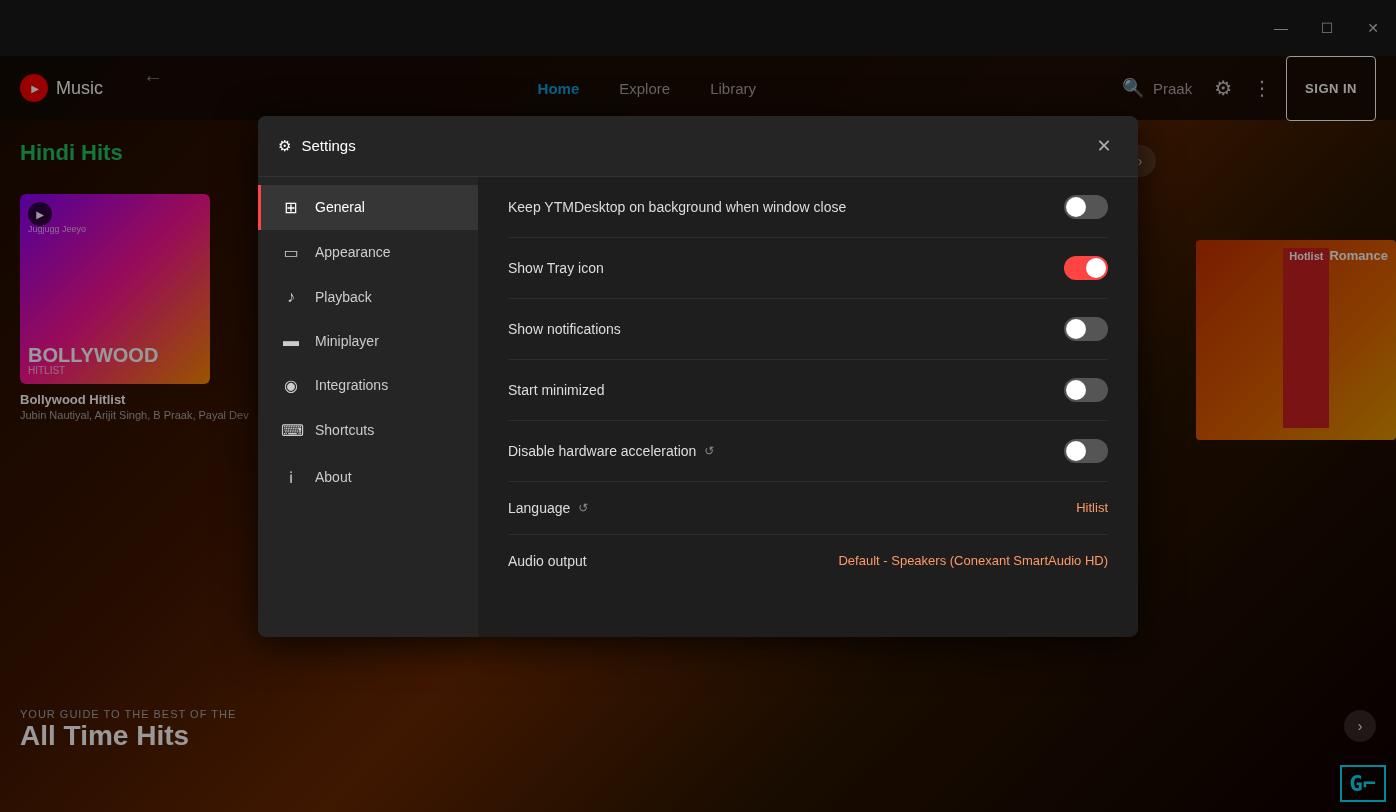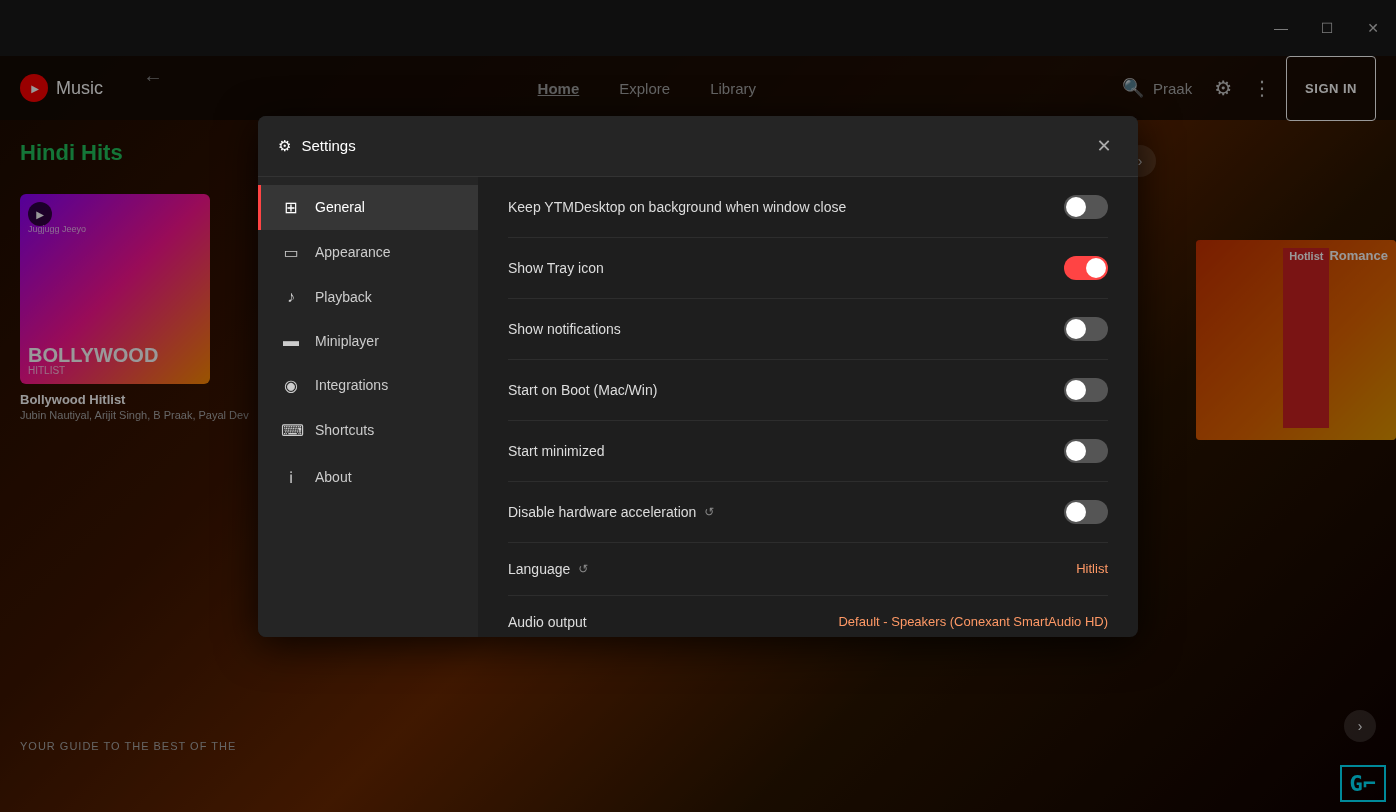--- a/index.html
+++ b/index.html
@@ -100,23 +100,22 @@
     }
     .nav-link {
       color: #aaa;
       font-size: 15px;
       padding: 8px 16px;
       cursor: pointer;
       border-radius: 4px;
       white-space: nowrap;
     }
     .nav-link.active {
-      color: #a3a3a3;
+      color: #0ea5e9;
       font-weight: 600;
-      text-decoration: underline;
     }
     .search-area {
       display: flex;
       align-items: center;
       gap: 8px;
       color: #aaa;
       font-size: 15px;
       cursor: pointer;
     }
     .search-icon-svg { font-size: 18px; }
@@ -477,20 +476,21 @@
 
   <div class="album-art-right">
     <div style="background:rgba(200,100,0,0.5);width:100%;height:100%;display:flex;flex-direction:row;justify-content:flex-end;padding:8px;">
       <div style="background:#cc2222;color:white;padding:2px 6px;font-size:11px;font-weight:700;display:inline-block;margin-bottom:4px;">Hotlist</div>
       <div style="color:white;font-size:13px;font-weight:700;">Romance</div>
     </div>
   </div>
 
   <div class="bottom-section">
     <div class="bottom-subtitle">YOUR GUIDE TO THE BEST OF THE</div>
+    <div class="bottom-title">All Time Hits</div>
   </div>
 
   <div style="position:absolute;bottom:70px;right:20px;">
     <div class="carousel-arrow">›</div>
   </div>
 
   <div style="position:absolute;bottom:10px;right:10px;color:#00e5ff;font-family:monospace;font-weight:900;font-size:22px;border:2.5px solid #00e5ff;padding:4px 8px;">G⌐</div>
 </div>
 
 <div class="overlay">
@@ -548,24 +548,20 @@
         <div class="setting-row">
           <span class="setting-label">Show Tray icon</span>
           <div class="toggle on"></div>
         </div>
 
         <div class="setting-row">
           <span class="setting-label">Show notifications</span>
           <div class="toggle"></div>
         </div>
 
-        <div class="setting-row">
-          <span class="setting-label">Start on Boot (Mac/Win)</span>
-          <div class="toggle"></div>
-        </div>
 
         <div class="setting-row">
           <span class="setting-label">Start minimized</span>
           <div class="toggle"></div>
         </div>
 
         <div class="setting-row">
           <span class="setting-label">
             <span>Disable hardware acceleration</span>
             <span class="setting-refresh">↺</span>

